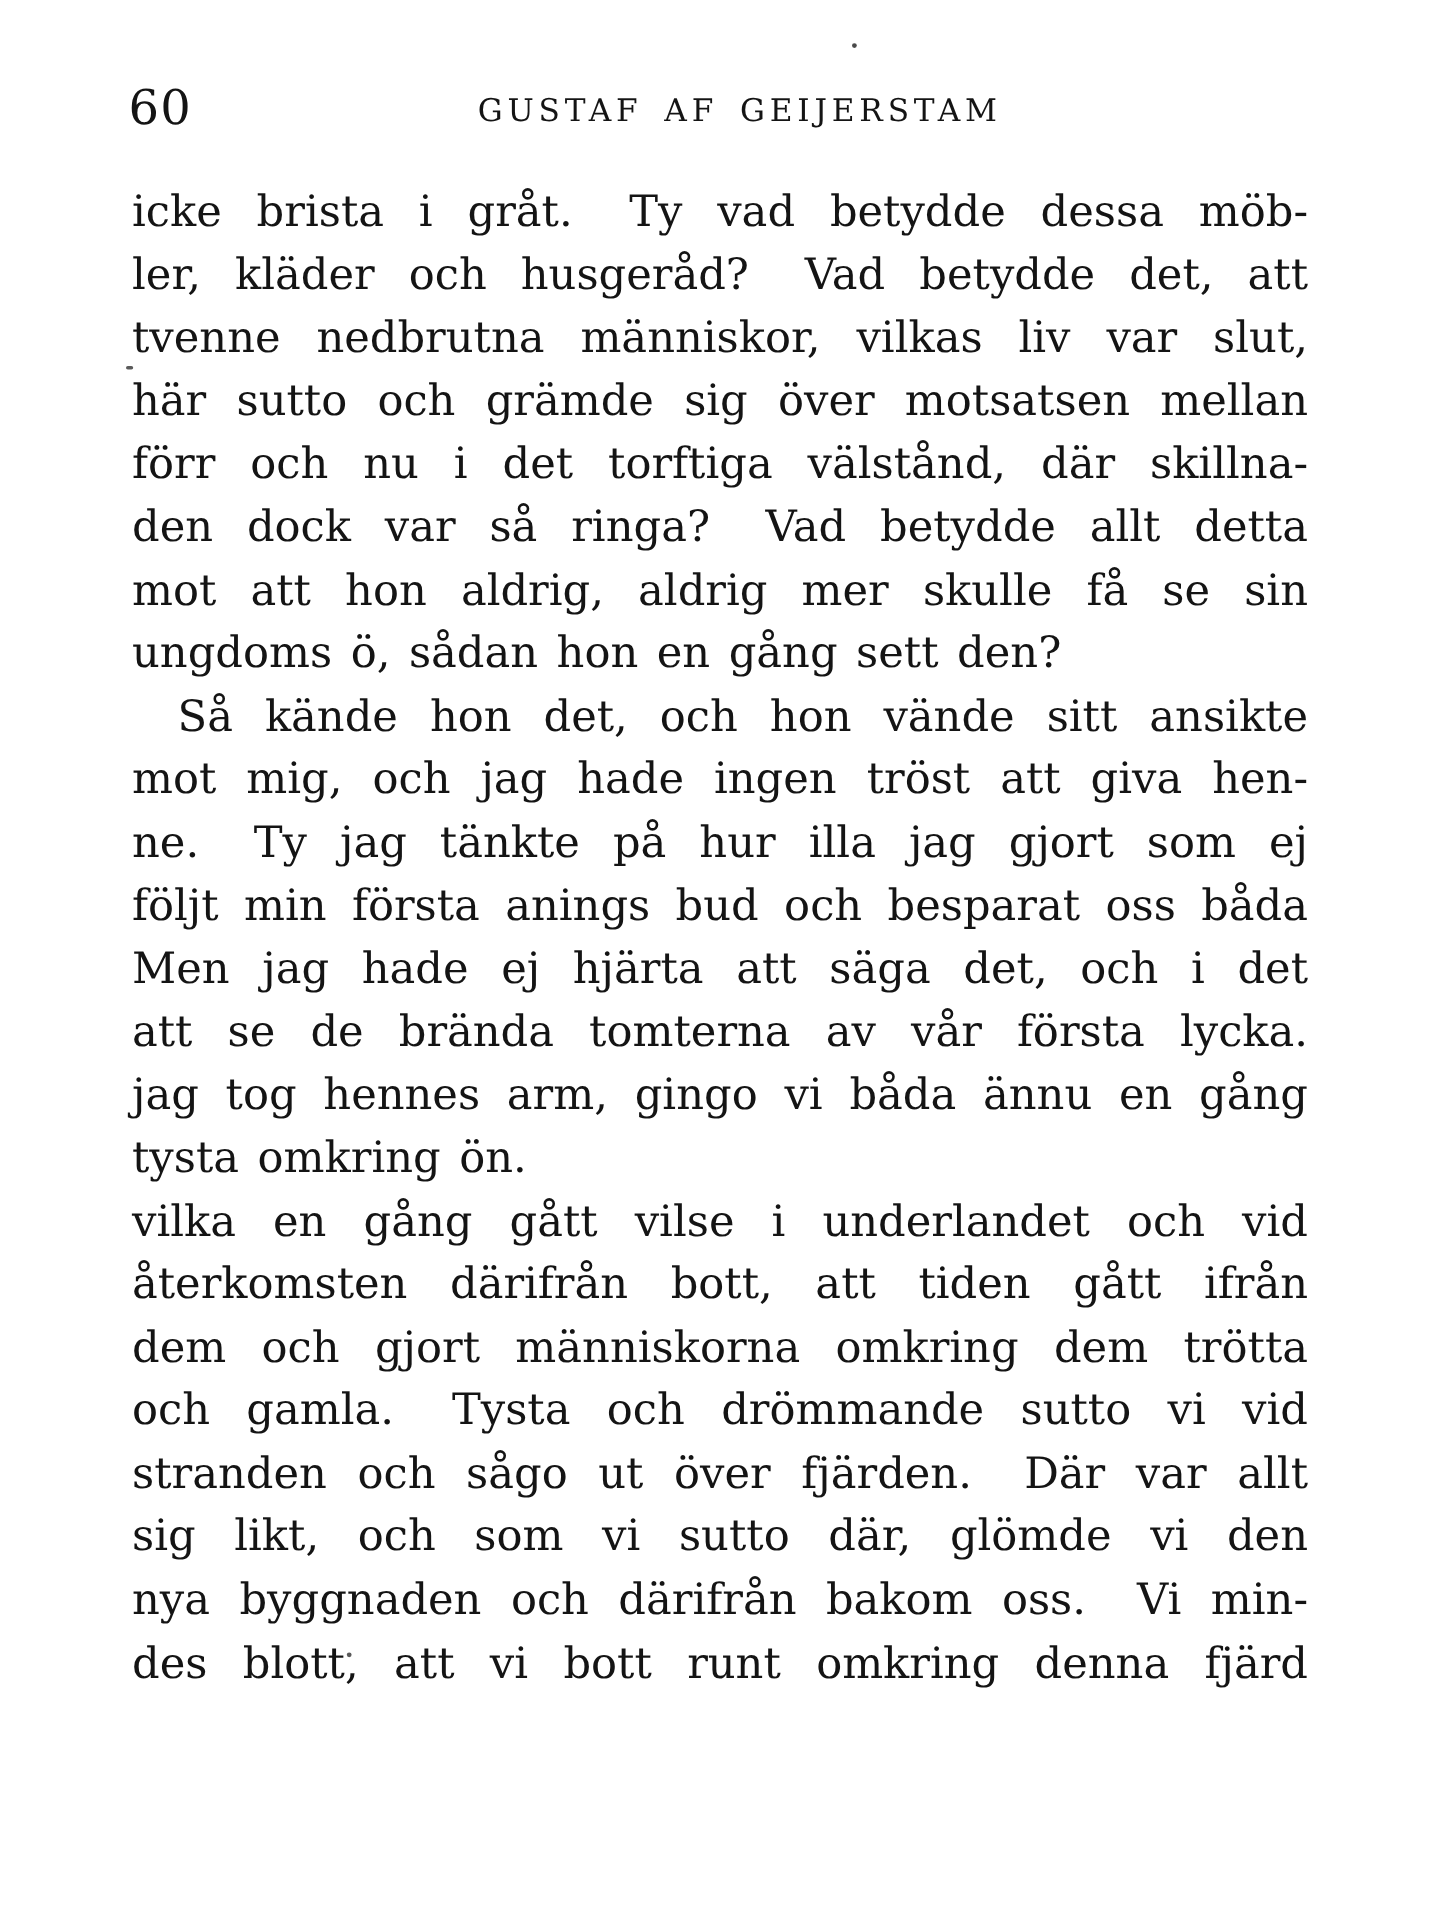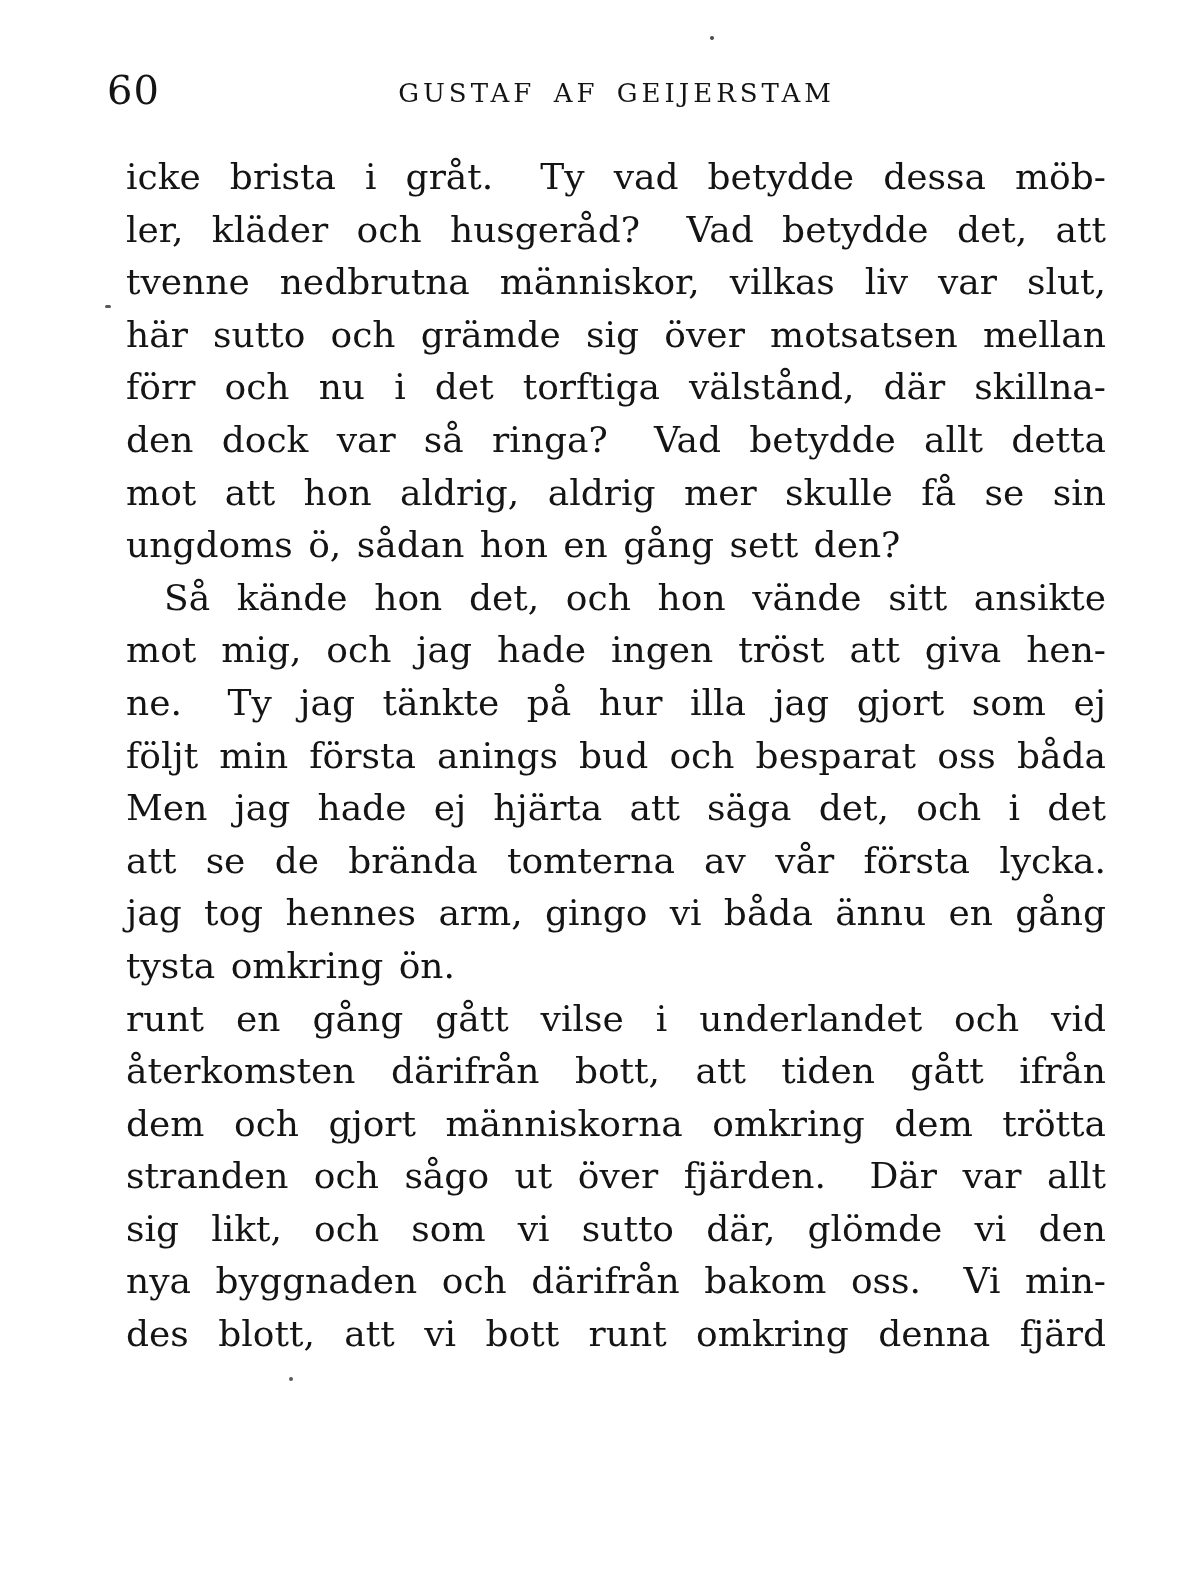--- a/index.html
+++ b/index.html
@@ -45,21 +45,20 @@
     word-spacing: 6px;
   }
   .text-block {
     position: absolute;
     left: 110px;
     top: 151px;
     width: 980px;
     font-size: 36px;
     line-height: 52.6px;
     word-spacing: 4px;
-    margin-left: 16px;
   }
   .line {
     text-align: justify;
     text-align-last: left;
     white-space: normal;
   }
   .line.fill {
     text-align-last: justify;
   }
   .line.indent {
@@ -97,21 +96,22 @@
       <div class="line fill">mot att hon aldrig, aldrig mer skulle få se sin</div>
       <div class="line">ungdoms ö, sådan hon en gång sett den?</div>
       <div class="line fill indent">Så kände hon det, och hon vände sitt ansikte</div>
       <div class="line fill">mot mig, och jag hade ingen tröst att giva hen-</div>
       <div class="line fill">ne.  Ty jag tänkte på hur illa jag gjort som ej</div>
       <div class="line fill">följt min första anings bud och besparat oss båda</div>
       <div class="line fill">Men jag hade ej hjärta att säga det, och i det</div>
       <div class="line fill">att se de brända tomterna av vår första lycka.</div>
       <div class="line fill">jag tog hennes arm, gingo vi båda ännu en gång</div>
       <div class="line">tysta omkring ön.</div>
-      <div class="line fill">runt en gång gått vilse i underlandet och vid</div>
+      <div class="line fill">vilka en gång gått vilse i underlandet och vid</div>
       <div class="line fill">återkomsten därifrån bott, att tiden gått ifrån</div>
       <div class="line fill">dem och gjort människorna omkring dem trötta</div>
+      <div class="line fill">och gamla.  Tysta och drömmande sutto vi vid</div>
       <div class="line fill">stranden och sågo ut över fjärden.  Där var allt</div>
       <div class="line fill">sig likt, och som vi sutto där, glömde vi den</div>
       <div class="line fill">nya byggnaden och därifrån bakom oss.  Vi min-</div>
       <div class="line fill">des blott, att vi bott runt omkring denna fjärd</div>
     </main>
 </div>
 
 </body></html>

